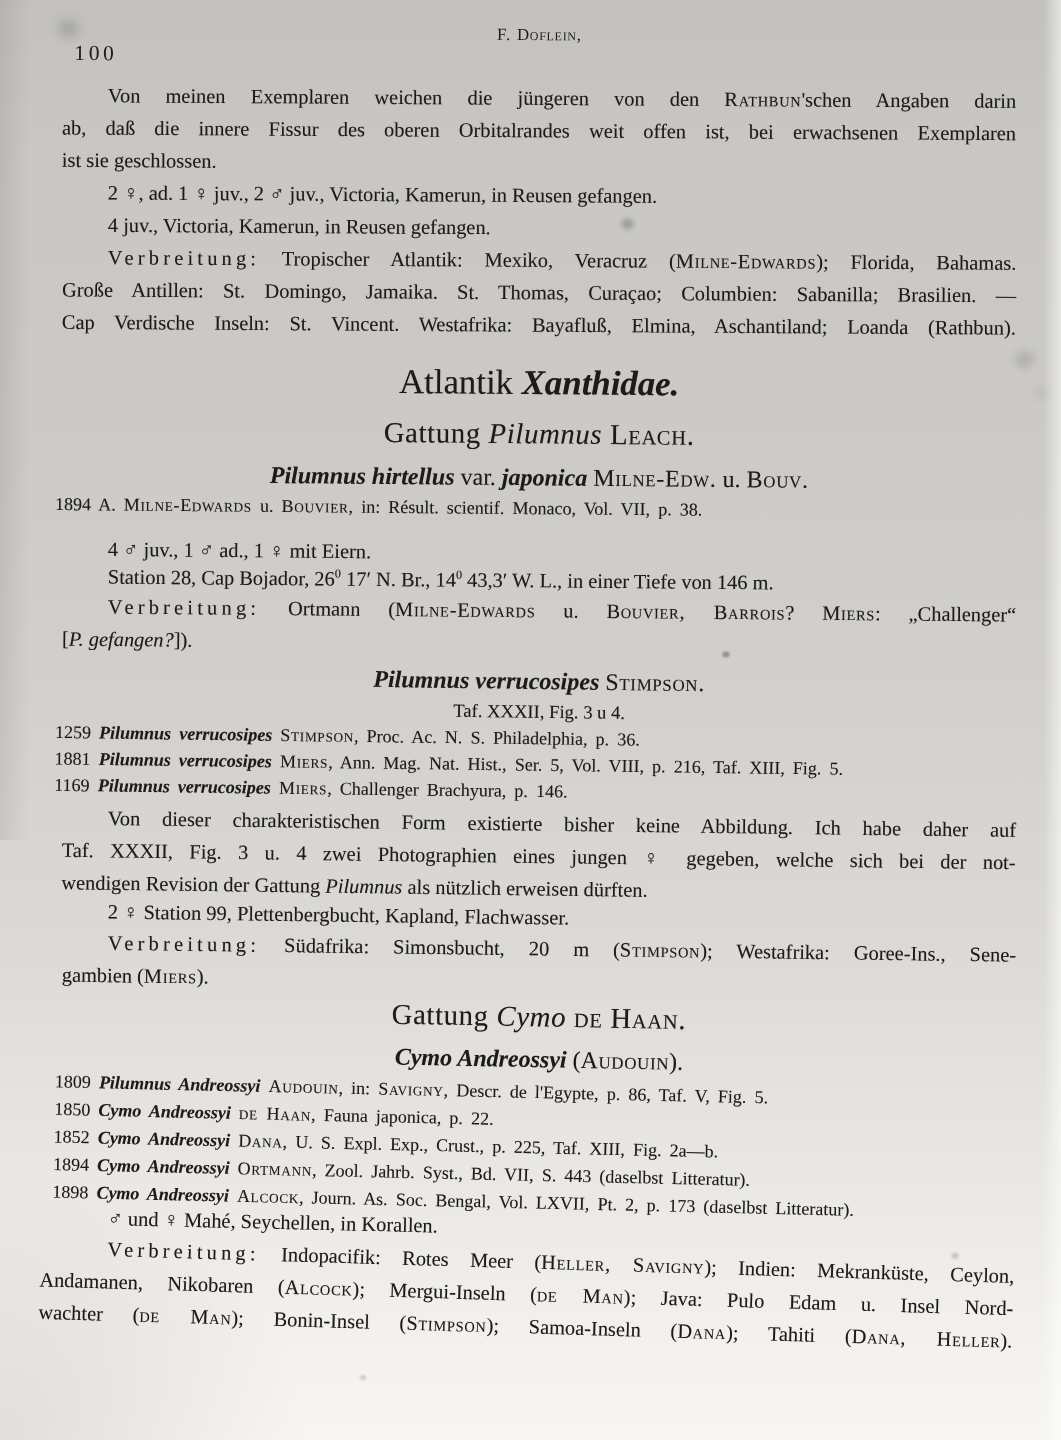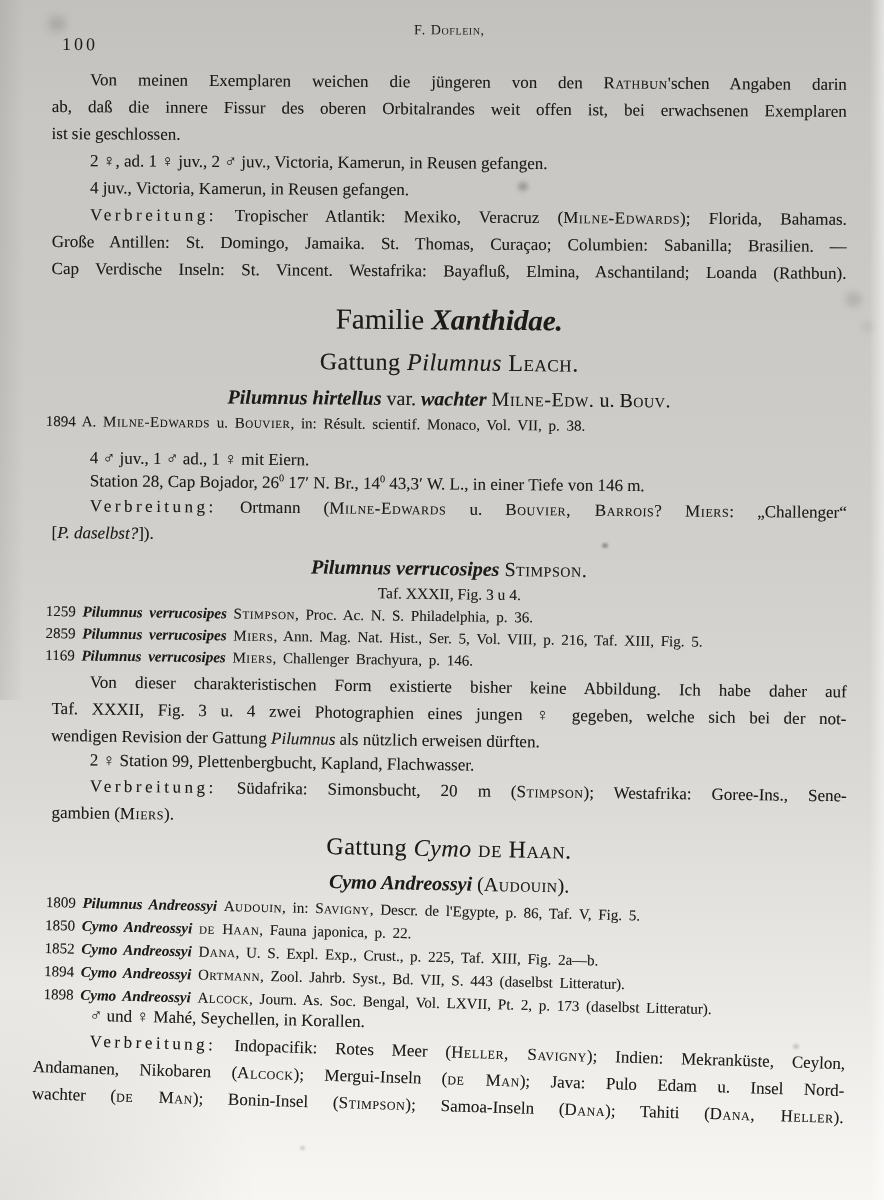--- a/index.html
+++ b/index.html
@@ -93,57 +93,57 @@
     <div class="line ind"><span>4 juv., Victoria, Kamerun, in Reusen gefangen.</span></div>
   </div>
 
   <div class="sec r1" style="top:201px">
     <div class="line j ind"><span class="sp">Verbreitung:</span><span> Tropischer Atlantik: Mexiko, Veracruz (</span><span class="sc">Milne-Edwards</span><span>); Florida, Bahamas.</span></div>
     <div class="line j"><span>Große Antillen: St. Domingo, Jamaika. St. Thomas, Curaçao; Columbien: Sabanilla; Brasilien. —</span></div>
     <div class="line j"><span>Cap Verdische Inseln: St. Vincent. Westafrika: Bayafluß, Elmina, Aschantiland; Loanda (Rathbun).</span></div>
   </div>
 
   <div class="sec r2 h-familie" style="top:298px">
-    <div><span>Familie </span><span class="bi">Xanthidae.</span></div>
+    <div><span>Atlantik </span><span class="bi">Xanthidae.</span></div>
   </div>
 
   <div class="sec r2 h-gattung" style="top:344px">
     <div><span>Gattung </span><span class="i">Pilumnus </span><span class="sc">Leach.</span></div>
   </div>
 
   <div class="sec r2 h-species" style="top:382px">
-    <div><span class="bi">Pilumnus hirtellus</span><span> var. </span><span class="bi">wachter</span><span> </span><span class="sc">Milne-Edw.</span><span> u. </span><span class="sc">Bouv.</span></div>
+    <div><span class="bi">Pilumnus hirtellus</span><span> var. </span><span class="bi">japonica</span><span> </span><span class="sc">Milne-Edw.</span><span> u. </span><span class="sc">Bouv.</span></div>
   </div>
 
   <div class="sec bibsec r2" style="top:410px">
     <div class="bib"><span>1894 A. </span><span class="sc">Milne-Edwards</span><span> u. </span><span class="sc">Bouvier</span><span>, in: Résult. scientif. Monaco, Vol. VII, p. 38.</span></div>
   </div>
 
   <div class="sec r2" style="top:444px">
     <div class="line ind"><span>4 ♂ juv., 1 ♂ ad., 1 ♀ mit Eiern.</span></div>
   </div>
   <div class="sec r2" style="top:467px">
     <div class="line ind"><span>Station 28, Cap Bojador, 26</span><span class="sup">0</span><span> 17′ N. Br., 14</span><span class="sup">0</span><span> 43,3′ W. L., in einer Tiefe von 146 m.</span></div>
   </div>
 
   <div class="sec r2" style="top:492px">
     <div class="line j ind"><span class="sp">Verbreitung:</span><span> Ortmann (</span><span class="sc">Milne-Edwards</span><span> u. </span><span class="sc">Bouvier, Barrois</span><span>? </span><span class="sc">Miers</span><span>: „Challenger“</span></div>
-    <div class="line"><span>[</span><span class="i">P. daselbst?</span><span>]).</span></div>
+    <div class="line"><span>[</span><span class="i">P. gefangen?</span><span>]).</span></div>
   </div>
 
   <div class="sec r3 h-species" style="top:550px">
     <div><span class="bi">Pilumnus verrucosipes</span><span> </span><span class="sc">Stimpson.</span></div>
   </div>
   <div class="sec r3 taf" style="top:579px">
     <div><span>Taf. XXXII, Fig. 3 u 4.</span></div>
   </div>
 
   <div class="sec bibsec r3" style="top:600px">
     <div class="bib bib2"><span>1259 </span><span class="bi">Pilumnus verrucosipes </span><span class="sc">Stimpson</span><span>, Proc. Ac. N. S. Philadelphia, p. 36.</span></div>
-    <div class="bib bib2"><span>2859 </span><span class="bi">Pilumnus verrucosipes </span><span class="sc">Miers</span><span>, Ann. Mag. Nat. Hist., Ser. 5, Vol. VIII, p. 216, Taf. XIII, Fig. 5.</span></div>
+    <div class="bib bib2"><span>1881 </span><span class="bi">Pilumnus verrucosipes </span><span class="sc">Miers</span><span>, Ann. Mag. Nat. Hist., Ser. 5, Vol. VIII, p. 216, Taf. XIII, Fig. 5.</span></div>
     <div class="bib bib2"><span>1169 </span><span class="bi">Pilumnus verrucosipes </span><span class="sc">Miers</span><span>, Challenger Brachyura, p. 146.</span></div>
   </div>
 
   <div class="sec r3" style="top:668px">
     <div class="line j ind"><span>Von dieser charakteristischen Form existierte bisher keine Abbildung. Ich habe daher auf</span></div>
     <div class="line j"><span>Taf. XXXII, Fig. 3 u. 4 zwei Photographien eines jungen ♀ gegeben, welche sich bei der not-</span></div>
     <div class="line"><span>wendigen Revision der Gattung </span><span class="i">Pilumnus</span><span> als nützlich erweisen dürften.</span></div>
   </div>
 
   <div class="sec r3" style="top:746px">

